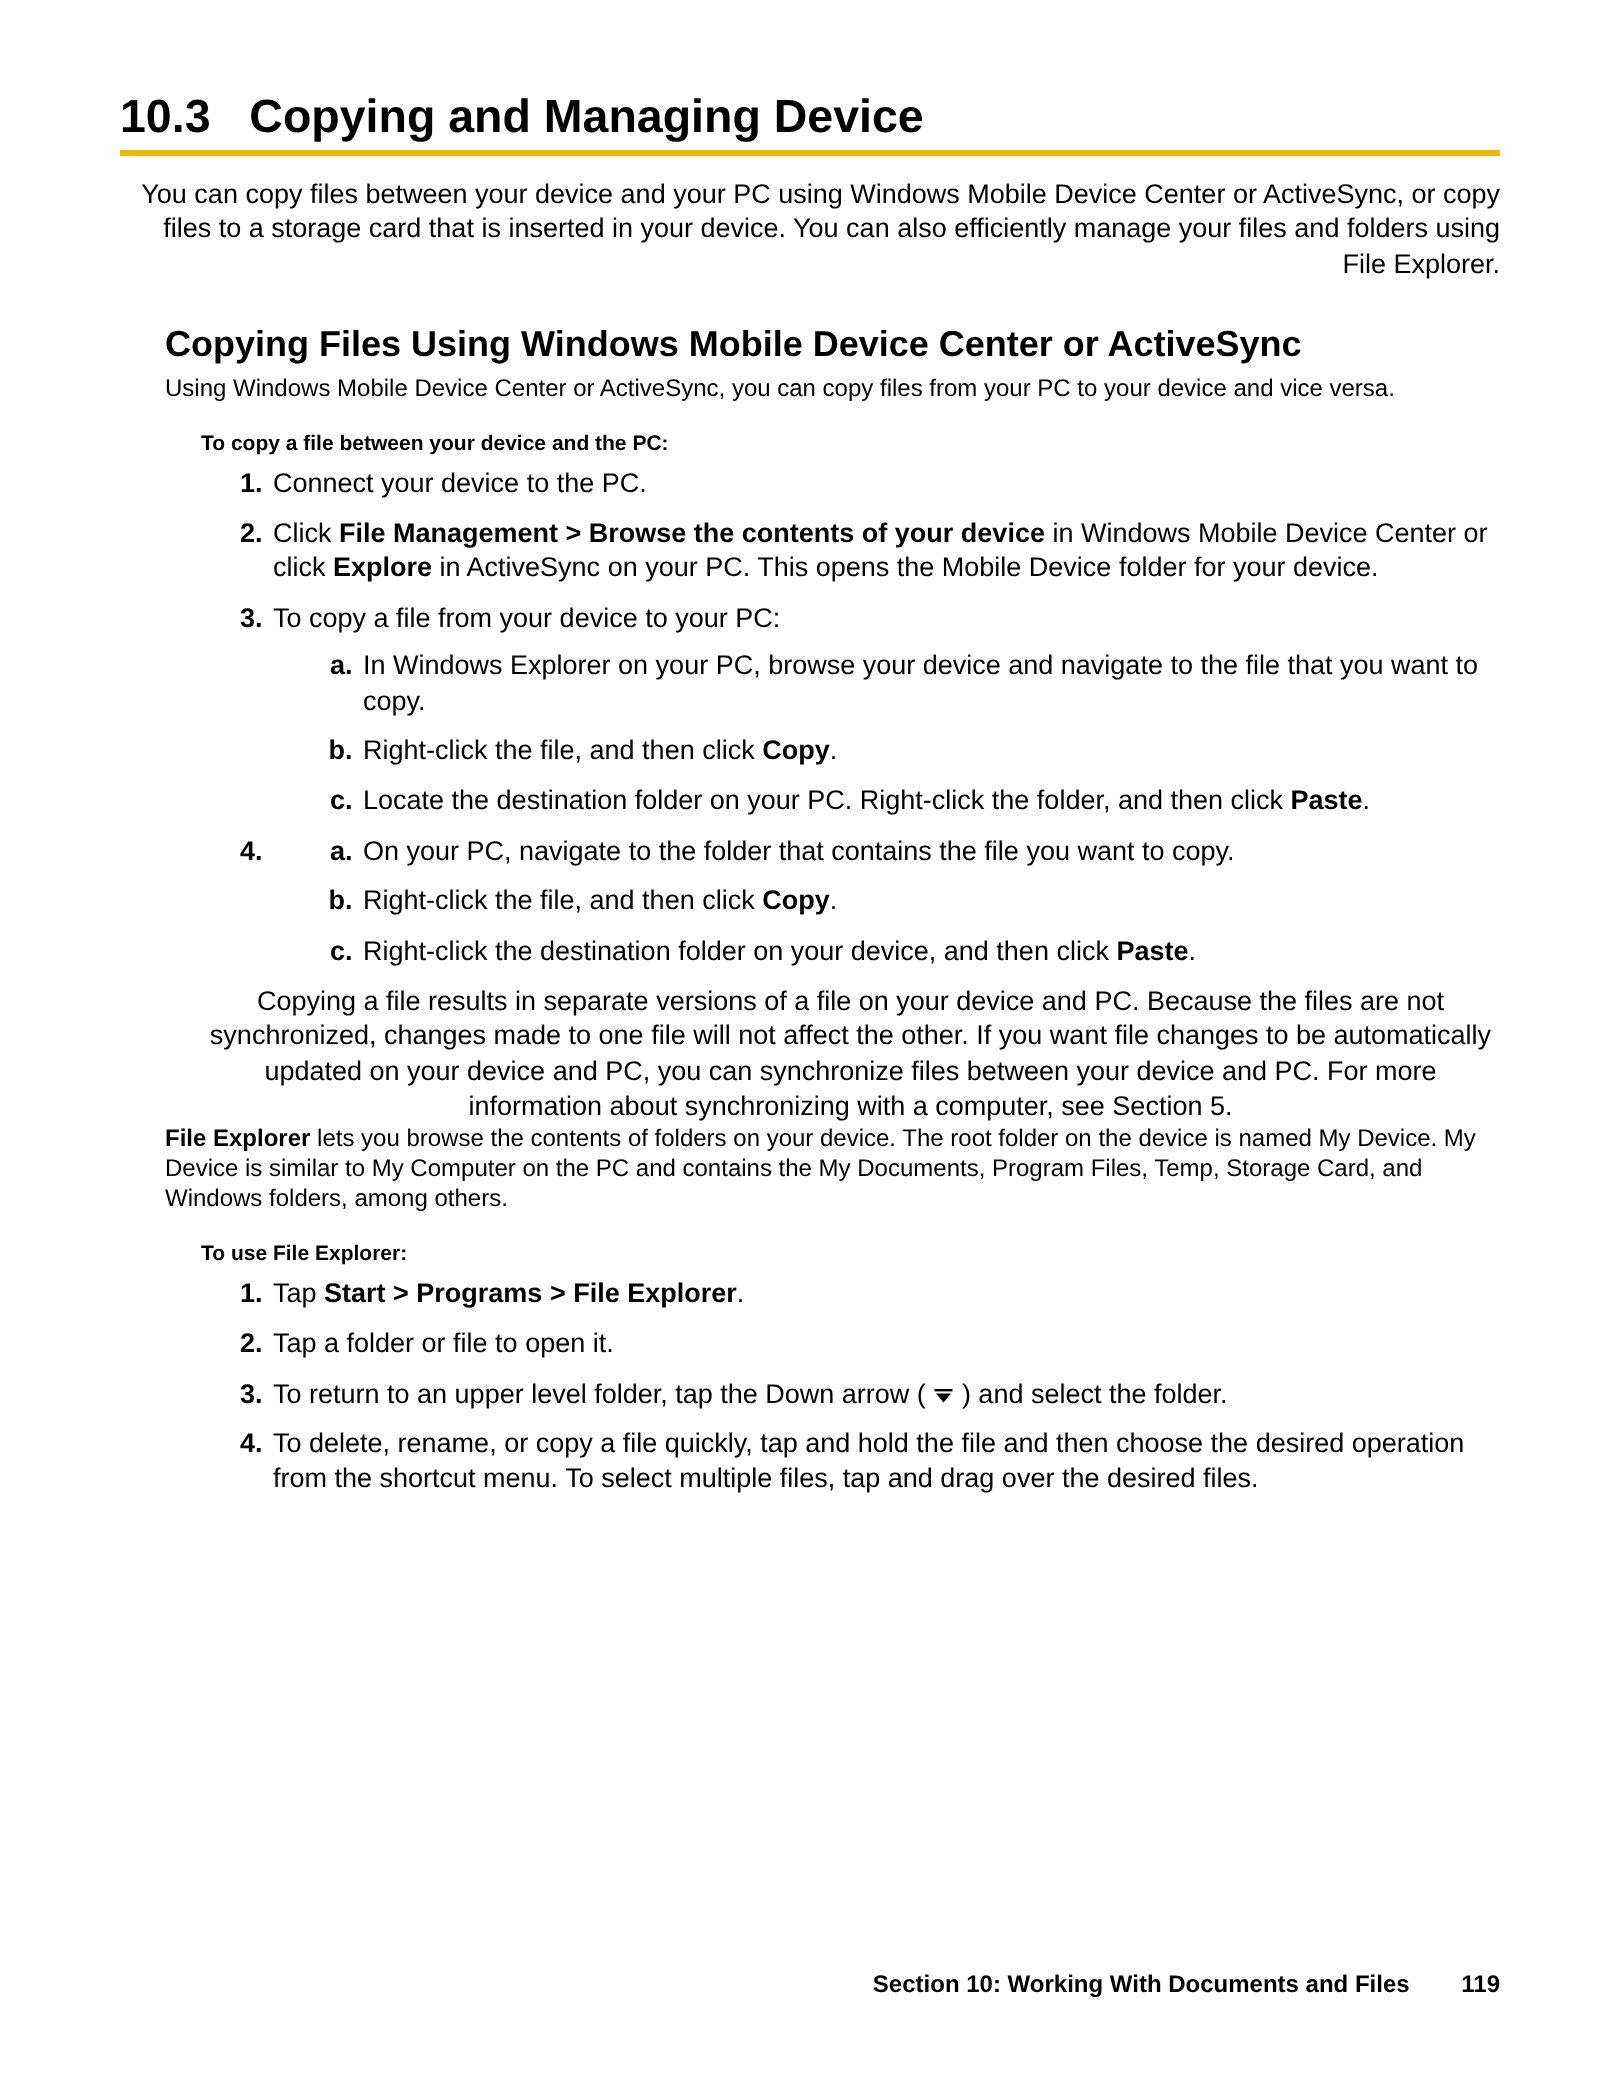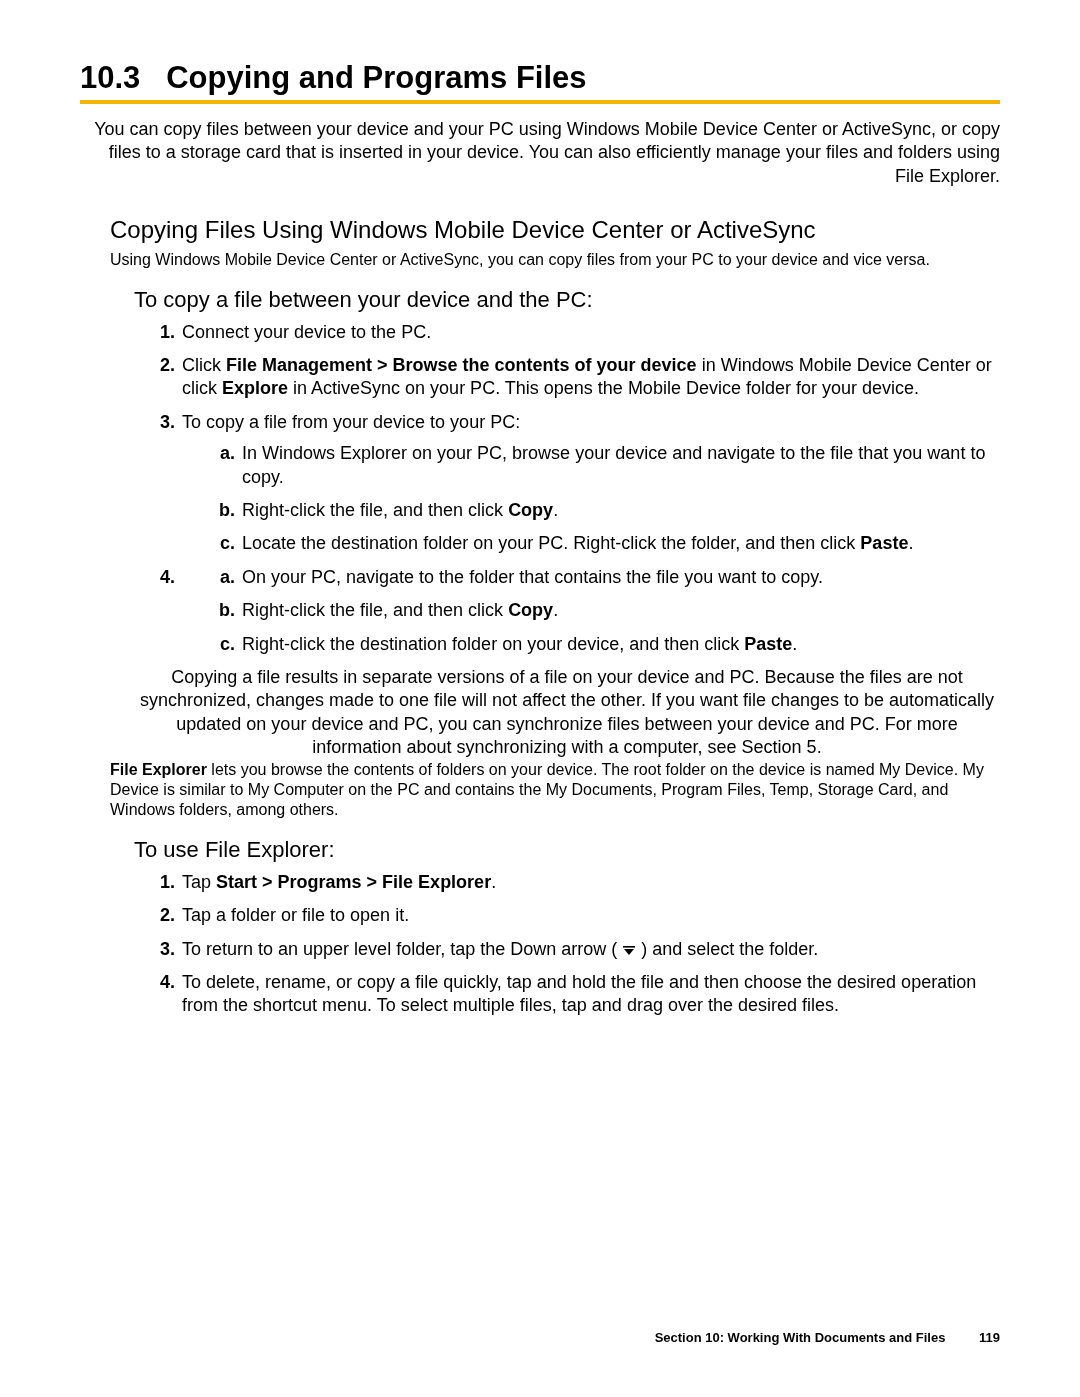--- a/index.html
+++ b/index.html
@@ -39,26 +39,26 @@
     margin: 0 0 14px 30px;
   }
   p.body-noindent {
     font-size: 18px;
     line-height: 1.3;
     margin: 0 0 14px 0;
     text-align: right;
   }
   h2.subtitle {
     font-size: 24px;
-    font-weight: 400;
+    font-weight: 700;
     margin: 28px 0 6px 30px;
   }
   h3.subsub {
-    font-size: 22px;
-    font-weight: 400;
+    font-size: 14px;
+    font-weight: 700;
     margin: 16px 0 8px 54px;
   }
   ol.num-list {
     margin: 0 0 10px 66px;
     padding: 0 0 0 34px;
     font-size: 18px;
     line-height: 1.3;
   }
   ol.num-list > li {
     margin: 0 0 10px 0;
@@ -87,35 +87,35 @@
   }
   .b { font-weight: 700; }
   .down-arrow-icon {
     display: inline-block;
     vertical-align: -1px;
   }
   .down-arrow-icon svg { display: block; }
   .footer {
     position: absolute;
     right: 80px;
-    bottom: 52px;
-    font-size: 13px;
+    bottom: 64px;
+    font-size: 16px;
     font-weight: 700;
   }
   .footer .pagenum { margin-left: 30px; }
 </style>
 </head>
 <body>
 
 <div class="page">
 
   <h1 class="section-title">
     <span>10.3</span>
     <span>&nbsp;</span>
-    <span>Copying and Programs Files</span>
+    <span>Copying and Managing Device</span>
   </h1>
   <hr class="title-rule">
 
   <p class="body-noindent">You can copy files between your device and your PC using Windows Mobile Device Center or ActiveSync, or copy files to a storage card that is inserted in your device. You can also efficiently manage your files and folders using File Explorer.</p>
 
   <h2 class="subtitle">Copying Files Using Windows Mobile Device Center or ActiveSync</h2>
   <p class="body">Using Windows Mobile Device Center or ActiveSync, you can copy files from your PC to your device and vice versa.</p>
 
   <h3 class="subsub">To copy a file between your device and the PC:</h3>
 

